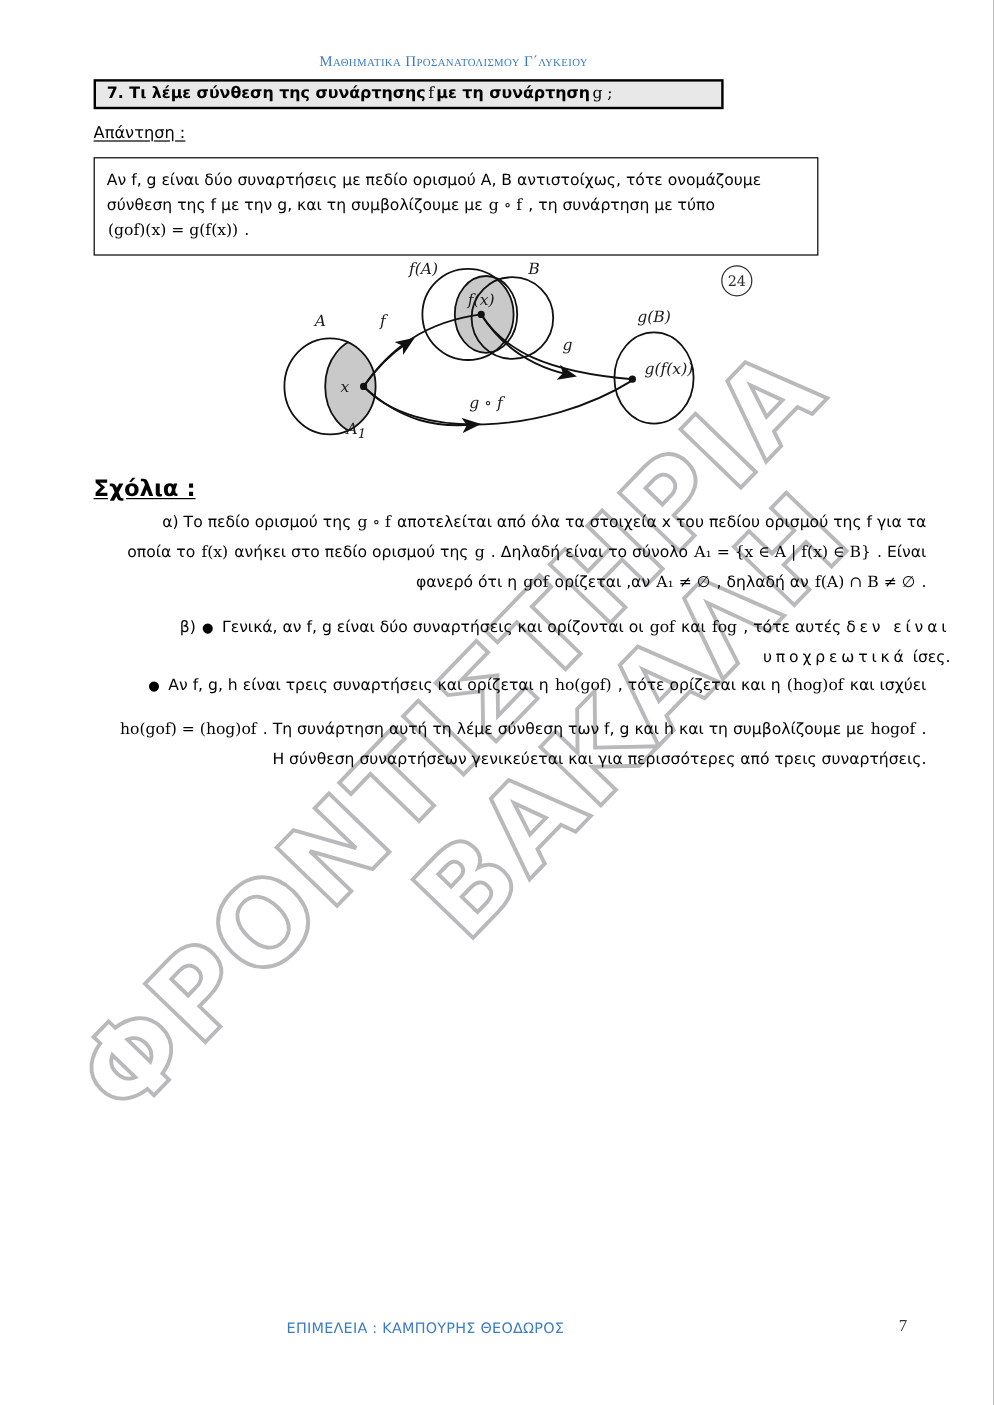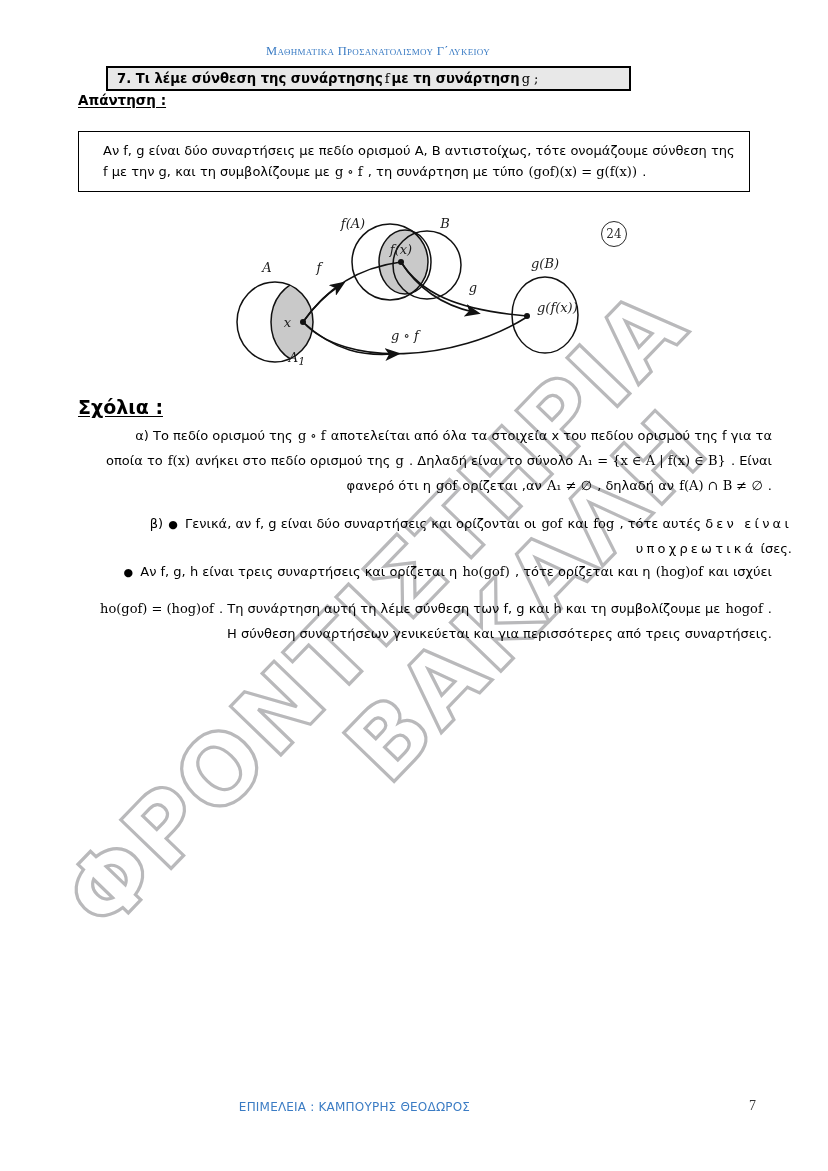--- a/index.html
+++ b/index.html
@@ -64,50 +64,49 @@
     height: 25px;
     background: #e8e8e8;
     border: 2.5px solid #000;
     box-sizing: border-box;
     display: flex;
     align-items: center;
     padding-left: 9px;
     font-size: 13.2px;
     font-weight: bold;
     white-space: nowrap;
-    margin-left: 28px;
   }
   .title-bar .mi {
     font-family: "DejaVu Serif", "Liberation Serif", serif;
     font-style: normal;
     font-weight: normal;
     font-size: 13px;
     padding: 0 2px;
   }
 
   
   .answer-heading {
     position: absolute;
-    top: 92px;
+    top: 103px;
     left: 78px;
     font-size: 13.5px;
-    font-weight: bold;
+    font-weight: normal;
     text-decoration: underline;
     text-underline-offset: 2px;
   }
 
   
   .answer-box {
     position: absolute;
     top: 131px;
     left: 78px;
-    width: 672px;
+    width: 604px;
     box-sizing: border-box;
     border: 1.6px solid #000;
-    padding: 8px 10px 9px 24px;
+    padding: 8px 10px 9px 10px;
     font-size: 13px;
     line-height: 1.62;
   }
   .answer-box .math {
     font-family: "DejaVu Serif", "Liberation Serif", serif;
     white-space: nowrap;
     padding: 0 1px;
   }
 
   

